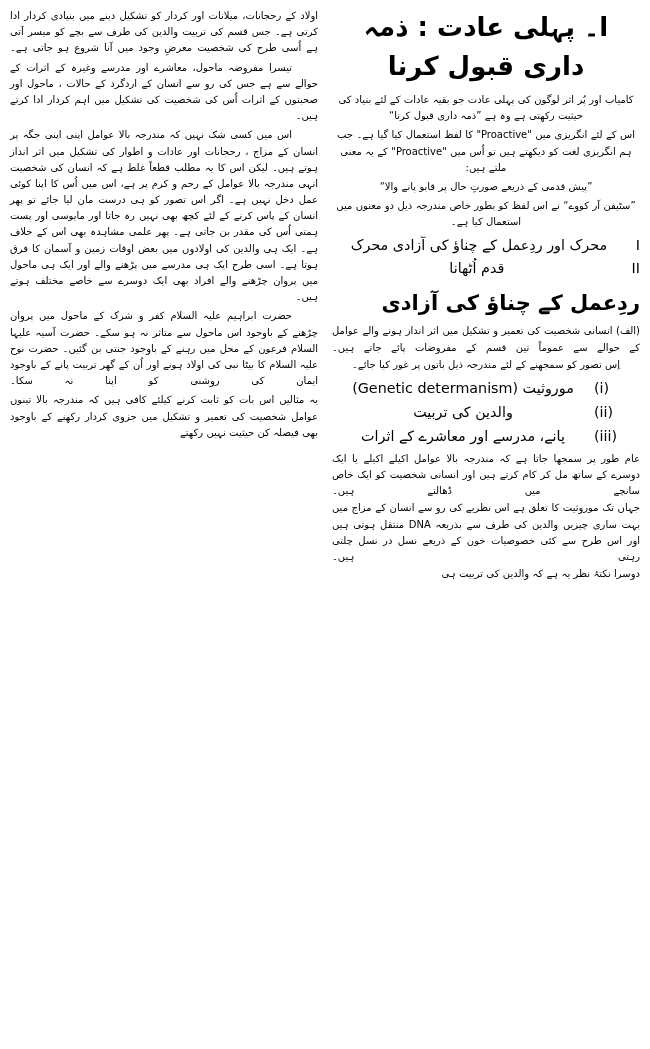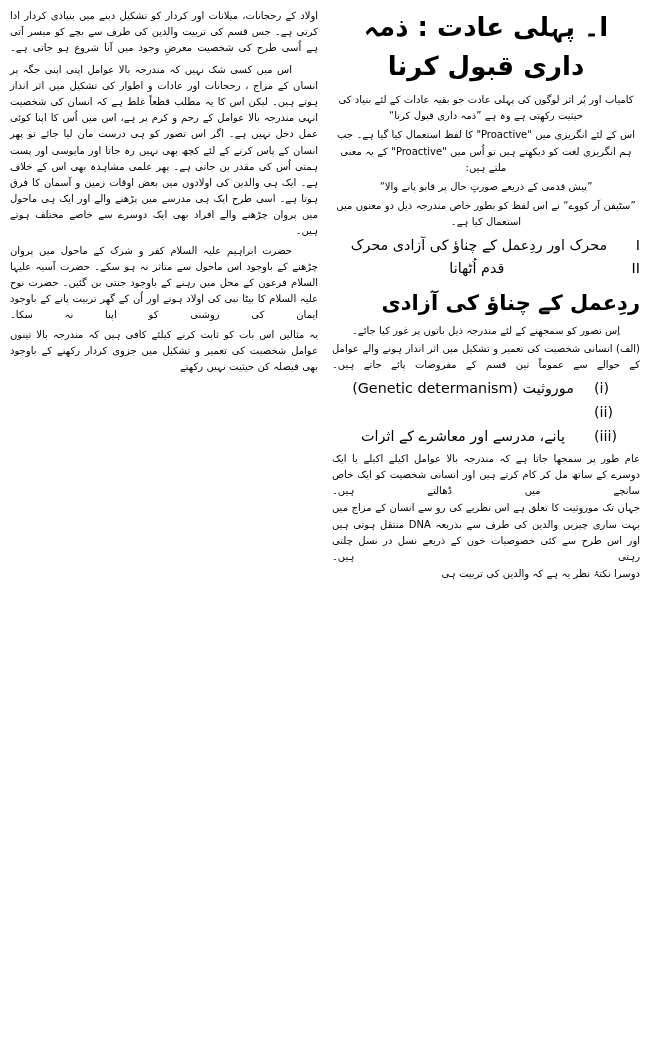--- a/index.html
+++ b/index.html
@@ -133,45 +133,47 @@
         <span class="marker">I</span>
         <span class="txt">محرک اور ردِعمل کے چناؤ کی آزادی محرک</span>
       </div>
       <div class="list-row">
         <span class="marker">II</span>
         <span class="txt">قدم اُٹھانا</span>
       </div>
 
       <h2 class="section-title">ردِعمل کے چناؤ کی آزادی</h2>
 
+      <p class="para">(الف)    انسانی شخصیت کی تعمیر و تشکیل میں اثر انداز ہونے والے عوامل کے حوالے سے عموماً تین قسم کے مفروضات پائے جاتے ہیں۔</p>
       <p class="para center">اِس تصور کو سمجھنے کے لئے مندرجہ ذیل باتوں پر غور کیا جائے۔</p>
-      <p class="para">(الف)    انسانی شخصیت کی تعمیر و تشکیل میں اثر انداز ہونے والے عوامل کے حوالے سے عموماً تین قسم کے مفروضات پائے جاتے ہیں۔</p>
 
       <div class="spacer-xs"></div>
       <div class="roman-row">
         <span class="rn">(i)</span>
         <span class="rtxt">موروثیت (Genetic determanism)</span>
       </div>
       <div class="roman-row">
         <span class="rn">(ii)</span>
+        <span class="rtxt">والدین کی تربیت</span>
       </div>
       <div class="roman-row">
         <span class="rn">(iii)</span>
         <span class="rtxt">پانے، مدرسے اور معاشرے کے اثرات</span>
       </div>
 
       <div class="spacer-xs"></div>
       <p class="para">عام طور پر سمجھا جاتا ہے کہ مندرجہ بالا عوامل اکیلے اکیلے یا ایک دوسرے کے ساتھ مل کر کام کرتے ہیں اور انسانی شخصیت کو ایک خاص سانچے میں ڈھالتے ہیں۔</p>
       <p class="para">جہاں تک موروثیت کا تعلق ہے اس نظریے کی رو سے انسان کے مزاج میں بہت ساری چیزیں والدین کی طرف سے بذریعہ DNA منتقل ہوتی ہیں اور اس طرح سے کئی خصوصیات خون کے ذریعے نسل در نسل چلتی رہتی ہیں۔</p>
       <p class="para lastright">دوسرا نکتۂ نظر یہ ہے کہ والدین کی تربیت ہی</p>
     </div>
 
     <div class="col col-left">
       <p class="para">اولاد کے رحجانات، میلانات اور کردار کو تشکیل دینے میں بنیادی کردار ادا کرتی ہے۔ جس قسم کی تربیت والدین کی طرف سے بچے کو میسر آتی ہے اُسی طرح کی شخصیت معرضِ وجود میں آنا شروع ہو جاتی ہے۔</p>
       <div class="spacer-xs"></div>
+      <p class="para indent">تیسرا مفروضہ ماحول، معاشرے اور مدرسے وغیرہ کے اثرات کے حوالے سے ہے جس کی رو سے انسان کے اردگرد کے حالات ، ماحول اور صحبتوں کے اثرات اُس کی شخصیت کی تشکیل میں اہم کردار ادا کرتے ہیں۔</p>
       <div class="spacer-xs"></div>
       <p class="para indent">اس میں کسی شک نہیں کہ مندرجہ بالا عوامل اپنی اپنی جگہ پر انسان کے مزاج ، رحجانات اور عادات و اطوار کی تشکیل میں اثر انداز ہوتے ہیں۔ لیکن اس کا یہ مطلب قطعاً غلط ہے کہ انسان کی شخصیت انہی مندرجہ بالا عوامل کے رحم و کرم پر ہے، اس میں اُس کا اپنا کوئی عمل دخل نہیں ہے۔ اگر اس تصور کو ہی درست مان لیا جائے تو پھر انسان کے پاس کرنے کے لئے کچھ بھی نہیں رہ جاتا اور مایوسی اور پست ہمتی اُس کی مقدر بن جاتی ہے۔ پھر علمی مشاہدہ بھی اس کے خلاف ہے۔ ایک ہی والدین کی اولادوں میں بعض اوقات زمین و آسمان کا فرق ہوتا ہے۔ اسی طرح ایک ہی مدرسے میں پڑھنے والے اور ایک ہی ماحول میں پروان چڑھنے والے افراد بھی ایک دوسرے سے خاصے مختلف ہوتے ہیں۔</p>
       <div class="spacer-xs"></div>
       <p class="para indent">حضرت ابراہیم علیہ السلام کفر و شرک کے ماحول میں پروان چڑھنے کے باوجود اس ماحول سے متاثر نہ ہو سکے۔ حضرت آسیہ علیہا السلام فرعون کے محل میں رہنے کے باوجود جنتی بن گئیں۔ حضرت نوح علیہ السلام کا بیٹا نبی کی اولاد ہونے اور اُن کے گھر تربیت پانے کے باوجود ایمان کی روشنی کو اپنا نہ سکا۔</p>
       <div class="spacer-xs"></div>
       <p class="para lastright">یہ مثالیں اس بات کو ثابت کرنے کیلئے کافی ہیں کہ مندرجہ بالا تینوں عوامل شخصیت کی تعمیر و تشکیل میں جزوی کردار رکھنے کے باوجود بھی فیصلہ کن حیثیت نہیں رکھتے</p>
     </div>
 
   </div>
 </div>

